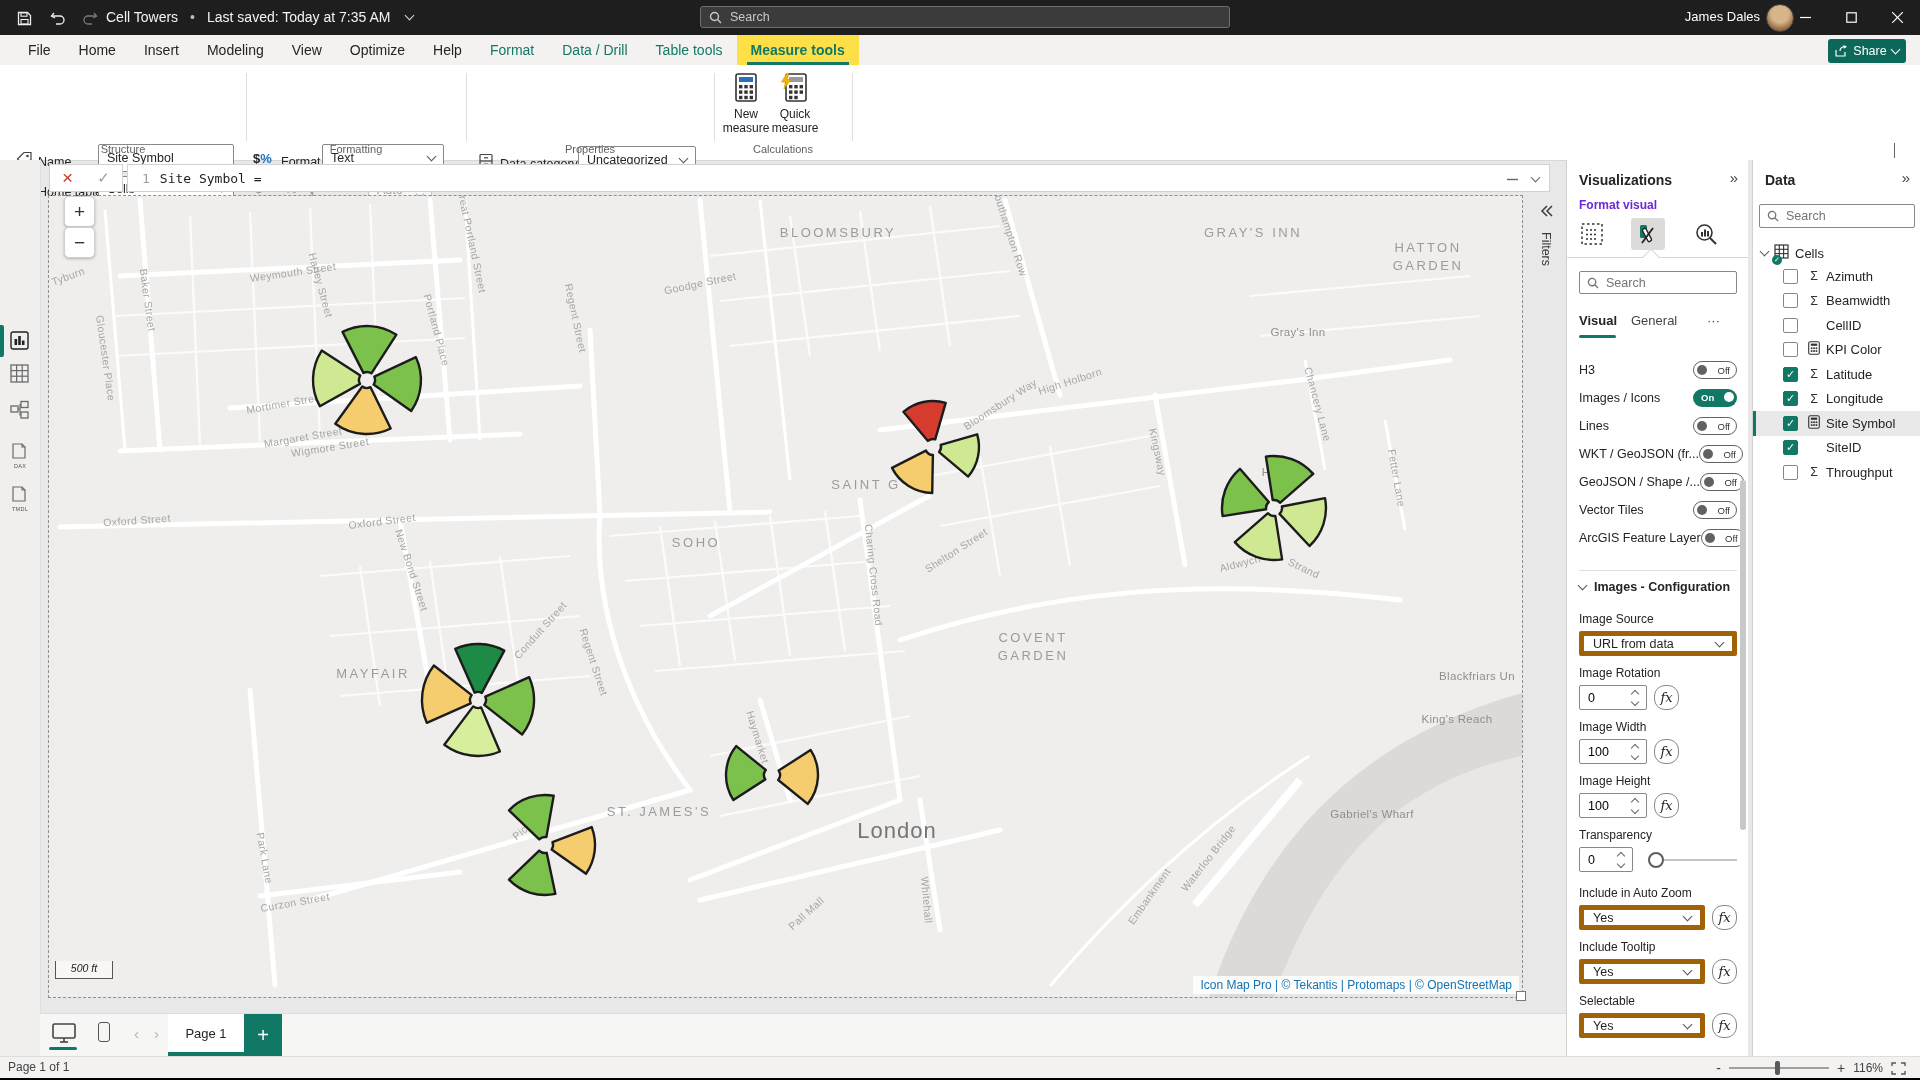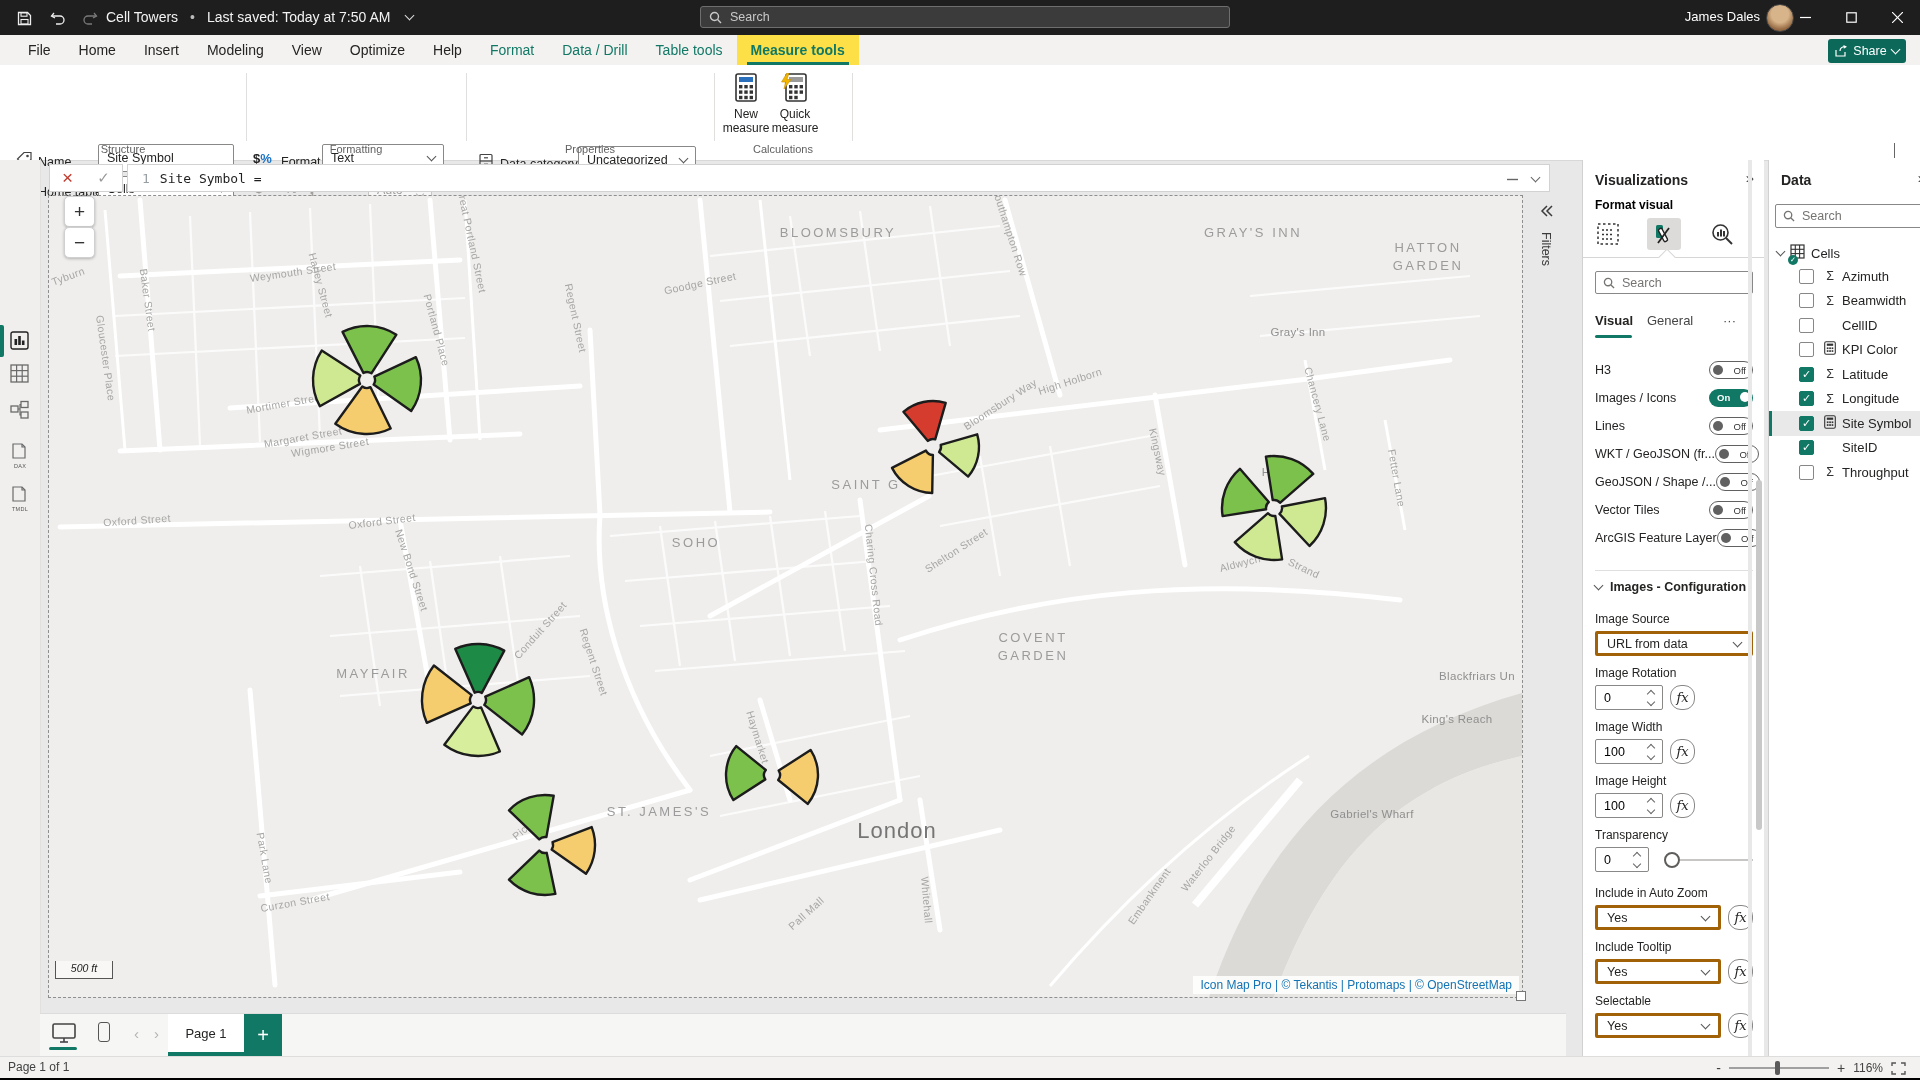--- a/index.html
+++ b/index.html
@@ -63,26 +63,26 @@
   #city-label{position:absolute;transform:translate(-50%,-50%);color:#757575;font-size:22px;letter-spacing:1px;}
   .mapzoom{position:absolute;left:15px;width:29px;height:29px;background:#fff;border:1px solid #d0d0d0;border-radius:5px;
      box-shadow:0 1px 3px rgba(0,0,0,.25);display:flex;align-items:center;justify-content:center;font-size:19px;color:#333;}
   #map-scale{position:absolute;left:6px;bottom:18px;width:56px;height:17px;background:rgba(255,255,255,.55);
      border:1.5px solid #555;border-top:none;font-size:10.5px;color:#222;text-align:center;line-height:15px;font-style:italic;}
   #map-attrib{position:absolute;right:3px;bottom:3px;background:rgba(255,255,255,.85);padding:2px 7px;font-size:12px;color:#1373b5;}
   
   #filters-strip{position:absolute;left:1531px;top:196px;width:32px;height:801px;}
   #filters-label{position:absolute;left:8px;top:36px;writing-mode:vertical-rl;font-size:12.5px;color:#3b3b3b;}
   
-  .panel{position:absolute;top:160px;height:896px;background:#fff;border-left:1px solid #d1d1d1;box-sizing:border-box;margin-left:16px;}
+  .panel{position:absolute;top:160px;height:896px;background:#fff;border-left:1px solid #d1d1d1;box-sizing:border-box;}
   #viz-panel{left:1566px;width:182px;}
   #data-panel{left:1752px;width:168px;}
   .panel-title{position:absolute;left:12px;top:12px;font-size:14px;font-weight:bold;color:#252423;}
   .panel-collapse{position:absolute;right:10px;top:9px;font-size:15px;color:#444;}
-  .panel-sub{position:absolute;left:12px;top:38px;font-size:12px;font-weight:bold;color:#000000;}
+  .panel-sub{position:absolute;left:12px;top:38px;font-size:12px;font-weight:bold;color:#6d28d9;}
   .searchbox{position:absolute;border:1px solid #8a8886;border-radius:2px;background:#fff;display:flex;align-items:center;gap:7px;padding-left:7px;box-sizing:border-box;}
   .searchbox span{font-size:12.5px;color:#767472;}
   .viz-ic{position:absolute;top:58px;width:34px;height:32px;display:flex;align-items:center;justify-content:center;border-radius:3px;}
   .viz-ic.sel{background:#dcdbd9;}
   #viz-rule{position:absolute;left:0;top:97px;width:181px;height:1px;background:#d8d6d4;}
   #viz-notch{position:absolute;left:78px;top:91px;width:11px;height:11px;background:#fff;border-left:1px solid #d8d6d4;border-top:1px solid #d8d6d4;transform:rotate(45deg);}
   .viz-tab{position:absolute;top:153px;font-size:13px;color:#454545;}
   .viz-tab.active{font-weight:bold;color:#252423;}
   #viz-tab-underline{position:absolute;left:12px;top:175px;width:37px;height:3px;background:#117865;border-radius:2px;}
   #toggles{position:absolute;left:12px;top:196px;width:158px;}
@@ -93,21 +93,21 @@
   .pill.off .dot{position:absolute;left:3px;top:3px;width:10px;height:10px;border-radius:50%;background:#616161;}
   .pill.off .st{position:absolute;right:6px;top:2.5px;font-size:9.5px;color:#333;}
   .pill.on{background:#117865;}
   .pill.on .dot{position:absolute;right:3px;top:3px;width:10px;height:10px;border-radius:50%;background:#fff;}
   .pill.on .st{position:absolute;left:8px;top:2.5px;font-size:9.5px;color:#fff;font-weight:bold;}
   #viz-sect-rule{position:absolute;left:12px;top:410px;width:158px;height:1px;background:#e1dfdd;}
   #viz-section{position:absolute;left:12px;top:420px;display:flex;align-items:center;gap:8px;font-size:12.5px;font-weight:bold;color:#252423;}
   #cfg{position:absolute;left:12px;top:442px;width:158px;}
   .cfg-label{font-size:12px;color:#252423;margin:10px 0 5px;}
   .cfg-row{display:flex;gap:7px;align-items:center;}
-  .dd{border:3px solid #a16207;border-radius:2px;height:25px;display:flex;align-items:center;justify-content:space-between;padding:0 9px;font-size:12.5px;color:#252423;box-sizing:border-box;background:#fff;flex:1;}
+  .dd{border:5px solid #a16207;border-radius:2px;height:25px;display:flex;align-items:center;justify-content:space-between;padding:0 9px;font-size:12.5px;color:#252423;box-sizing:border-box;background:#fff;flex:1;}
   .num{border:1px solid #8a8886;border-radius:2px;height:25px;width:68px;display:flex;align-items:center;padding:0 8px;font-size:12.5px;box-sizing:border-box;justify-content:space-between;background:#fff;flex:none;}
   .stepper{display:flex;flex-direction:column;gap:2px;}
   .stepper i{display:block;width:5px;height:5px;border-right:1.2px solid #666;border-bottom:1.2px solid #666;}
   .stepper .up{transform:rotate(-135deg);}
   .stepper .dn{transform:rotate(45deg);}
   .fxbtn{width:25px;height:25px;border:1px solid #8a8886;border-radius:11px;display:flex;align-items:center;justify-content:center;
      font-family:"DejaVu Serif",serif;font-style:italic;font-size:13px;color:#252423;flex:none;box-sizing:border-box;background:#fff;}
   .slider{flex:1;display:flex;align-items:center;}
   .slider .knob{width:16px;height:16px;border-radius:50%;background:#fff;border:2px solid #5f5d5b;box-sizing:border-box;flex:none;}
   .slider .track{flex:1;height:2px;background:#c8c6c4;}
@@ -160,21 +160,21 @@
     </div>
     <div class="tbicon" style="left:80px">
       <svg width="16" height="14" viewBox="0 0 16 14">
           <path d="M12 2 L14.5 5 L11 7" fill="none" stroke="#7a7a7a" stroke-width="1.3"></path>
           <path d="M14.2 5 H6 a4 4 0 0 0 0 8 h4" fill="none" stroke="#7a7a7a" stroke-width="1.3"></path>
         </svg>
     </div>
     <div id="title-group">
       <span>Cell Towers</span>
       <span style="color:#bbb">•</span>
-      <span>Last saved: Today at 7:50 AM</span>
+      <span>Last saved: Today at 7:35 AM</span>
       <span id="title-caret"></span>
     </div>
     <div id="tb-search">
       <svg width="13" height="13" viewBox="0 0 13 13">
           <circle cx="5.5" cy="5.5" r="4" fill="none" stroke="#c9c9c9" stroke-width="1.4"></circle>
           <line x1="8.6" y1="8.6" x2="12" y2="12" stroke="#c9c9c9" stroke-width="1.4"></line>
         </svg>
       <span>Search</span>
     </div>
     <div id="tb-user">James Dales</div>

